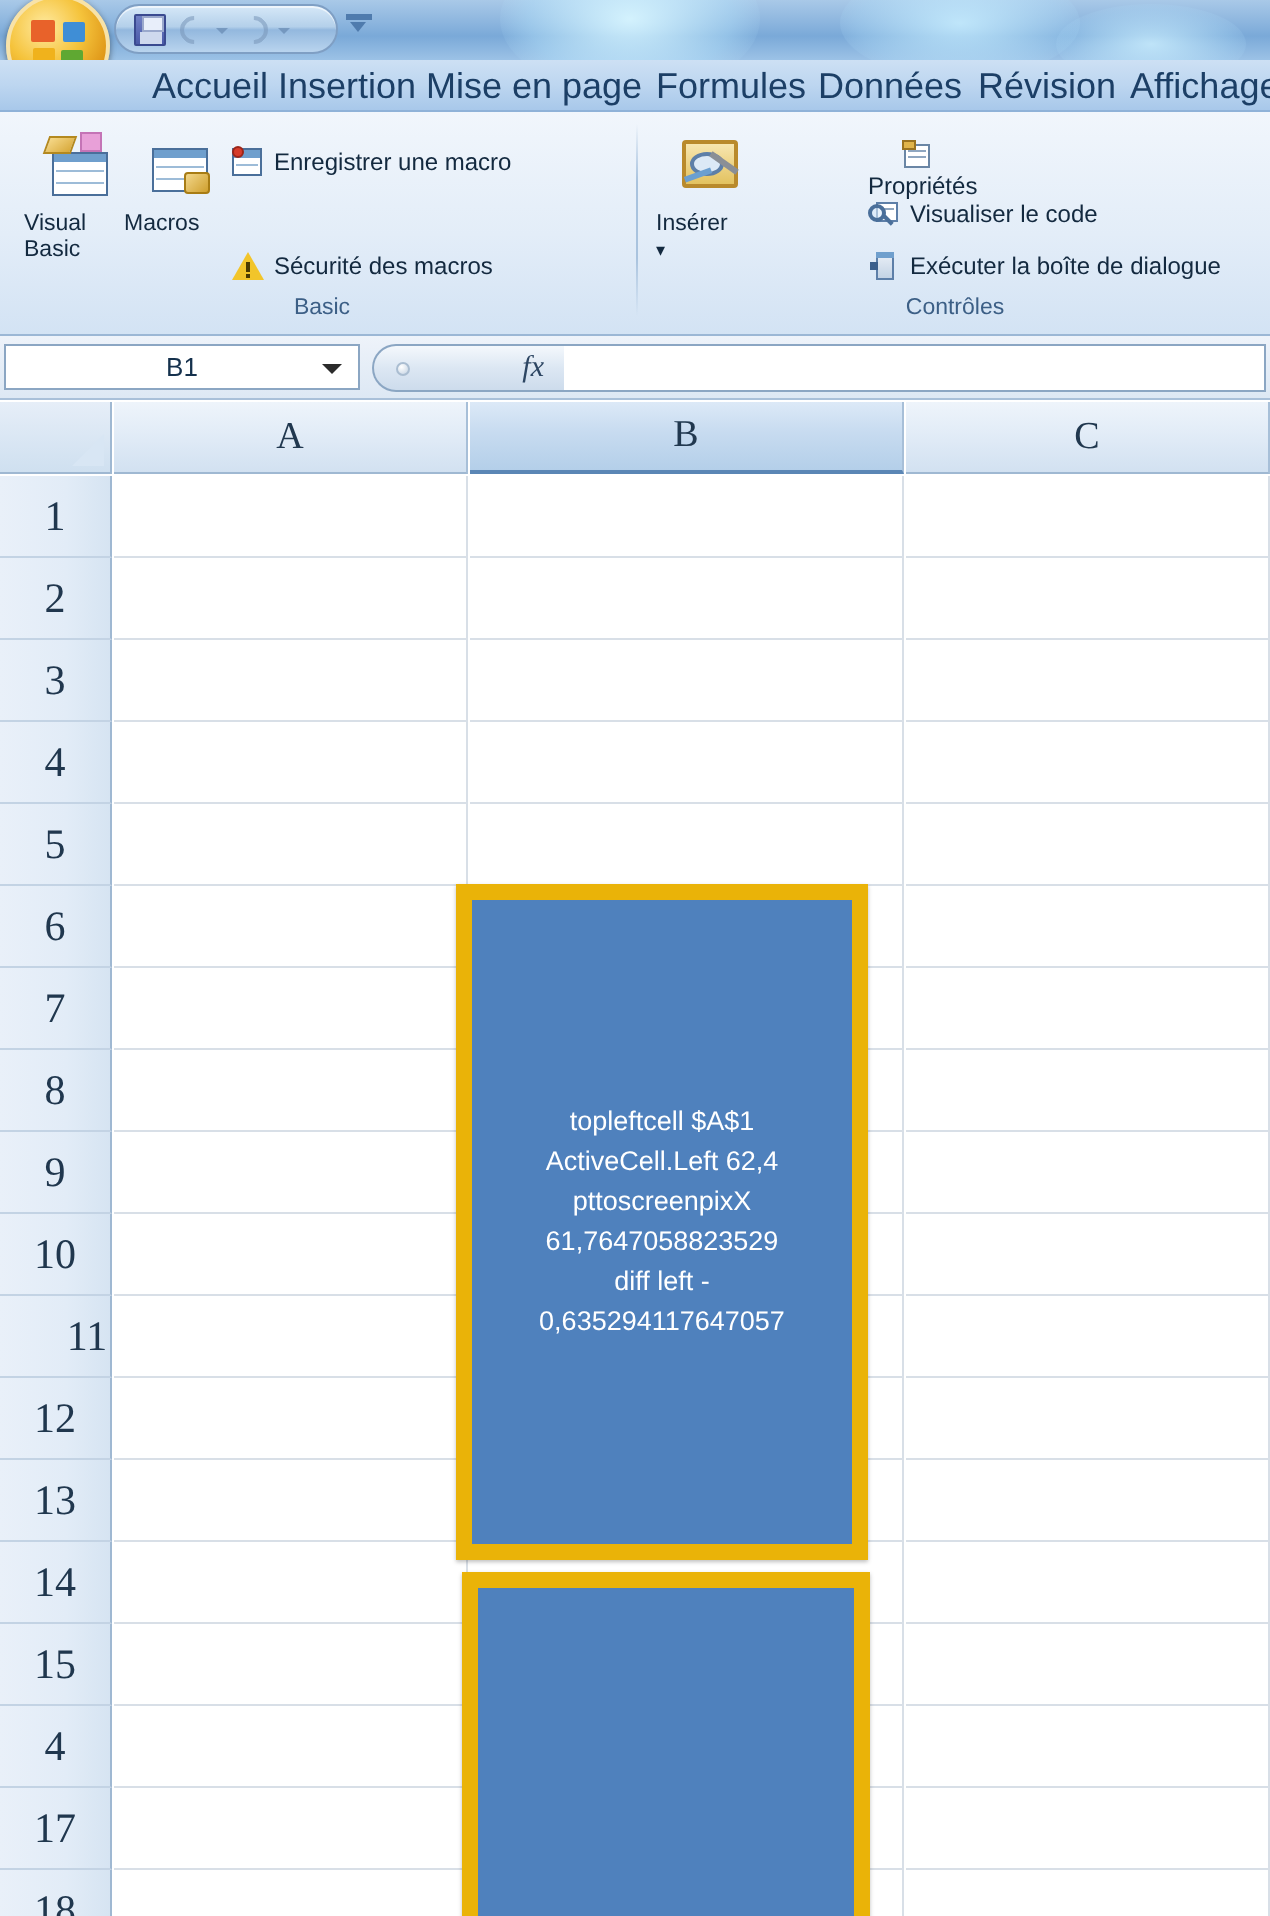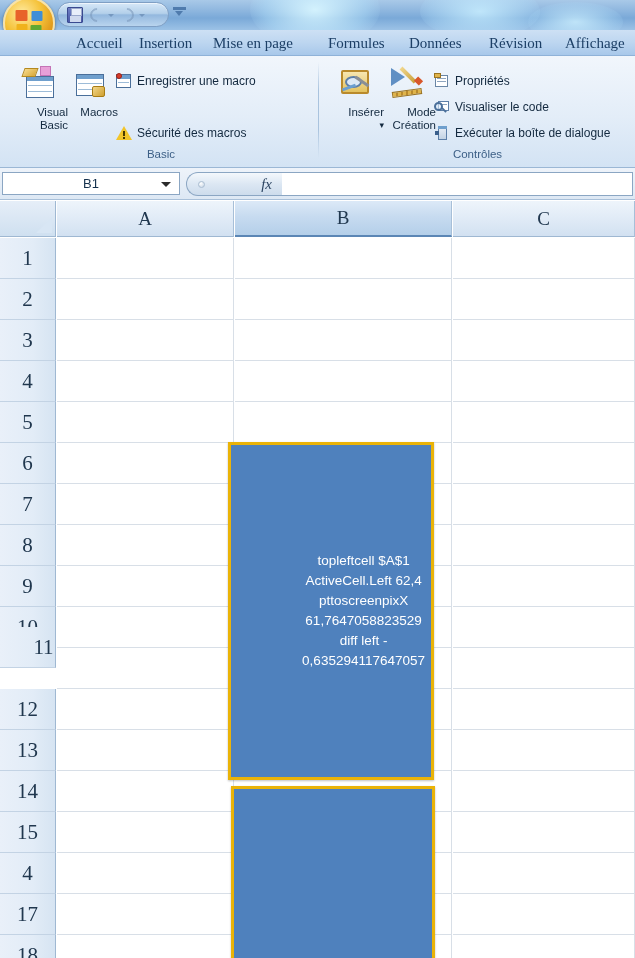--- a/index.html
+++ b/index.html
@@ -90,21 +90,21 @@
   }
 
   
   .tabstrip {
     position: absolute; left: 0; top: 30px; width: 635px; height: 26px;
     background: linear-gradient(to bottom, #cde0f4 0%, #bdd6f0 50%, #a8c8ea 100%);
     border-bottom: 1px solid #8fb2d8;
   }
   .tab {
     position: absolute; top: 0; height: 24px; line-height: 26px;
-    font-size: 15px; color: #1c3f66; padding: 0 8px; white-space: nowrap; font-family: Liberation Serif, serif;
+    font-size: 18px; color: #1c3f66; padding: 0 8px; white-space: nowrap;
   }
 
   
   .ribbon {
     position: absolute; left: 0; top: 56px; width: 635px; height: 112px;
     background: linear-gradient(to bottom, #f1f6fc 0%, #e3edf8 55%, #d3e3f4 100%);
     border-bottom: 1px solid #9bb7d5;
   }
   .group {
     position: absolute; top: 2px; height: 106px;
@@ -113,21 +113,21 @@
   .group-label {
     position: absolute; left: 0; right: 0; bottom: 2px; height: 16px;
     text-align: center; font-size: 11.5px; color: #3c5f86; line-height: 16px;
   }
   .group-sep {
     position: absolute; top: 6px; width: 1px; height: 96px;
     background: linear-gradient(to bottom, rgba(150,180,210,0) 0%, #a9c3de 30%, #a9c3de 70%, rgba(150,180,210,0) 100%);
   }
 
   .bigbtn {
-    position: absolute; top: 4px; width: 56px; text-align: right; cursor: default;
+    position: absolute; top: 4px; width: 56px; text-align: left; cursor: default;
   }
   .bigbtn .ico { position: relative; width: 40px; height: 40px; margin: 2px auto 2px; }
   .bigbtn .lbl { font-size: 11.5px; color: #13293f; line-height: 13px; }
 
   .smallitem {
     position: absolute; height: 22px; display: flex; align-items: center; cursor: default;
   }
   .smallitem .sico { position: relative; width: 16px; height: 16px; margin-right: 5px; flex: 0 0 16px; }
   .smallitem .slbl { font-size: 12px; color: #13293f; white-space: nowrap; }
 
@@ -210,23 +210,23 @@
   .cell {
     position: absolute;
     border-right: 1px solid #d8dfe7; border-bottom: 1px solid #d8dfe7;
     background: #ffffff;
   }
 
   
   .shape {
     position: absolute;
     background: #4F81BD;
-    border: 3px solid #eab308;
+    border: 8px solid #eab308;
     box-shadow: 0 1px 2px rgba(0,0,0,0.25);
-    display: flex; align-items: center; justify-content: flex-end;
+    display: flex; align-items: center; justify-content: center;
     z-index: 20;
   }
   .shape-text {
     color: #ffffff; font-size: 13.5px; line-height: 20px;
     text-align: center; padding: 0 6px; white-space: pre-line;
   }
 </style>
 </head>
 <body>
 
@@ -335,33 +335,22 @@
           <div class="ico">
             <div style="position:absolute;left:5px;top:6px;width:28px;height:24px;border:2px solid #b98a2c;background:linear-gradient(to bottom,#f7e6b0,#e3c25f);border-radius:2px;"></div>
             <div style="position:absolute;left:9px;top:12px;width:17px;height:12px;border:2px solid #5d7fa8;border-radius:50%;background:#dce9f6;"></div>
             <div style="position:absolute;left:18px;top:16px;width:16px;height:3px;background:#8a8f96;transform:rotate(35deg);"></div>
             <div style="position:absolute;left:6px;top:22px;width:14px;height:3px;background:#6b9fd0;transform:rotate(-20deg);"></div>
           </div>
           <div class="lbl">Insérer</div>
           <div class="lbl" style="font-size:9px;">▾</div>
         </div>
 
-        <div class="bigbtn" style="left:58px;">
-          <div class="ico">
-            <div style="position:absolute;left:3px;top:4px;width:0;height:0;border-left:14px solid #5f8fc4;border-top:9px solid transparent;border-bottom:9px solid transparent;"></div>
-            <div style="position:absolute;left:2px;top:4px;width:15px;height:18px;border:1px solid #3c6severe;"></div>
-            <div style="position:absolute;left:13px;top:2px;width:20px;height:4px;background:linear-gradient(90deg,#f0d68c,#c9a03a);transform:rotate(45deg);transform-origin:left center;"></div>
-            <div style="position:absolute;left:27px;top:14px;width:7px;height:6px;background:#d8572a;transform:rotate(45deg);"></div>
-            <div style="position:absolute;left:4px;top:26px;width:30px;height:6px;background:repeating-linear-gradient(90deg,#e0b44a 0 3px,#b98a2c 3px 5px);border:1px solid #9a7320;transform:rotate(-8deg);"></div>
-          </div>
-          <div class="lbl">Mode</div>
-          <div class="lbl">Création</div>
-        </div>
-
-        <div class="smallitem" style="left:112px;top:12px;">
+
+        <div class="smallitem" style="left:112px;top:12px;flex-direction:column;">
           <div class="sico">
             <div style="position:absolute;left:1px;top:2px;width:13px;height:12px;background:#fff;border:1px solid #6a86a5;"></div>
             <div style="position:absolute;left:3px;top:5px;width:9px;height:1px;background:#8fa6c0;"></div>
             <div style="position:absolute;left:3px;top:8px;width:9px;height:1px;background:#8fa6c0;"></div>
             <div style="position:absolute;left:0;top:0;width:7px;height:5px;background:#e0b44a;border:1px solid #9a7320;"></div>
           </div>
           <div class="slbl">Propriétés</div>
         </div>
 
         <div class="smallitem" style="left:112px;top:64px;">
@@ -414,21 +403,21 @@
     <div class="rowhead" style="top:37px;height:41px;">1</div>
     <div class="rowhead" style="top:78px;height:41px;">2</div>
     <div class="rowhead" style="top:119px;height:41px;">3</div>
     <div class="rowhead" style="top:160px;height:41px;">4</div>
     <div class="rowhead" style="top:201px;height:41px;">5</div>
     <div class="rowhead" style="top:242px;height:41px;">6</div>
     <div class="rowhead" style="top:283px;height:41px;">7</div>
     <div class="rowhead" style="top:324px;height:41px;">8</div>
     <div class="rowhead" style="top:365px;height:41px;">9</div>
     <div class="rowhead" style="top:406px;height:41px;">10</div>
-    <div class="rowhead" style="top:426px;height:41px;padding-left:32px;">11</div>
+    <div class="rowhead" style="top:447px;height:41px;padding-left:32px;">11</div>
     <div class="rowhead" style="top:488px;height:41px;">12</div>
     <div class="rowhead" style="top:529px;height:41px;">13</div>
     <div class="rowhead" style="top:570px;height:41px;">14</div>
     <div class="rowhead" style="top:611px;height:41px;">15</div>
     <div class="rowhead" style="top:652px;height:41px;">4</div>
     <div class="rowhead" style="top:693px;height:41px;">17</div>
     <div class="rowhead" style="top:734px;height:41px;">18</div>
 
     <div id="cell-layer">
         <div class="cell" style="left: 57px; top: 37px; width: 177px; height: 41px;"></div>

